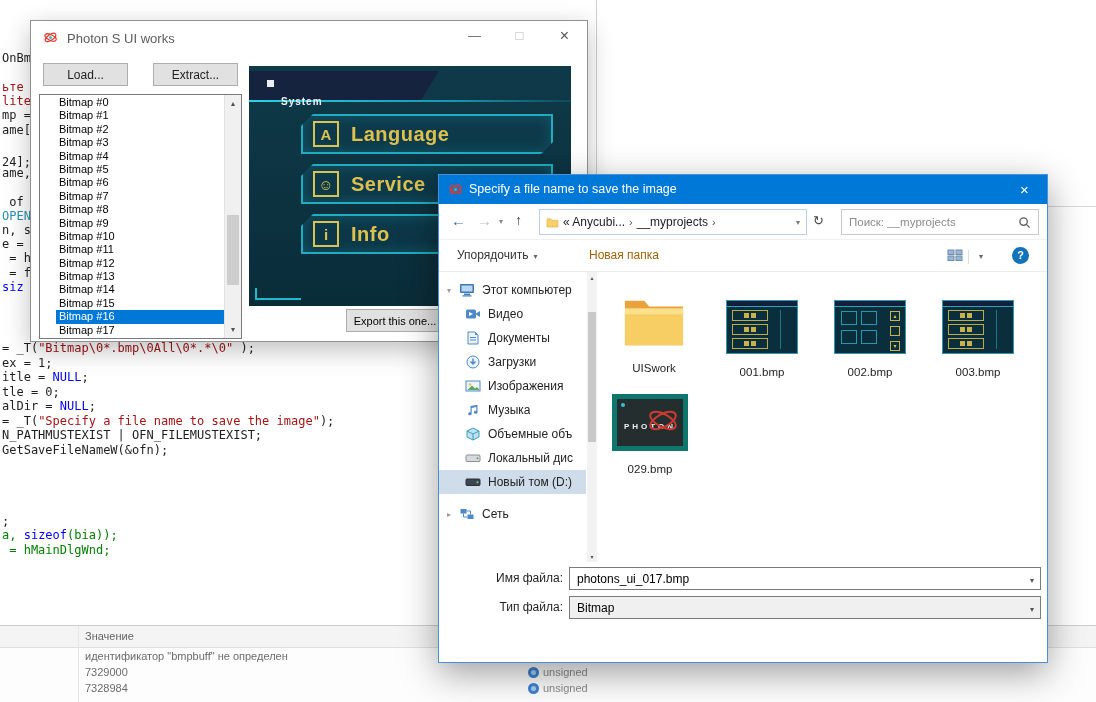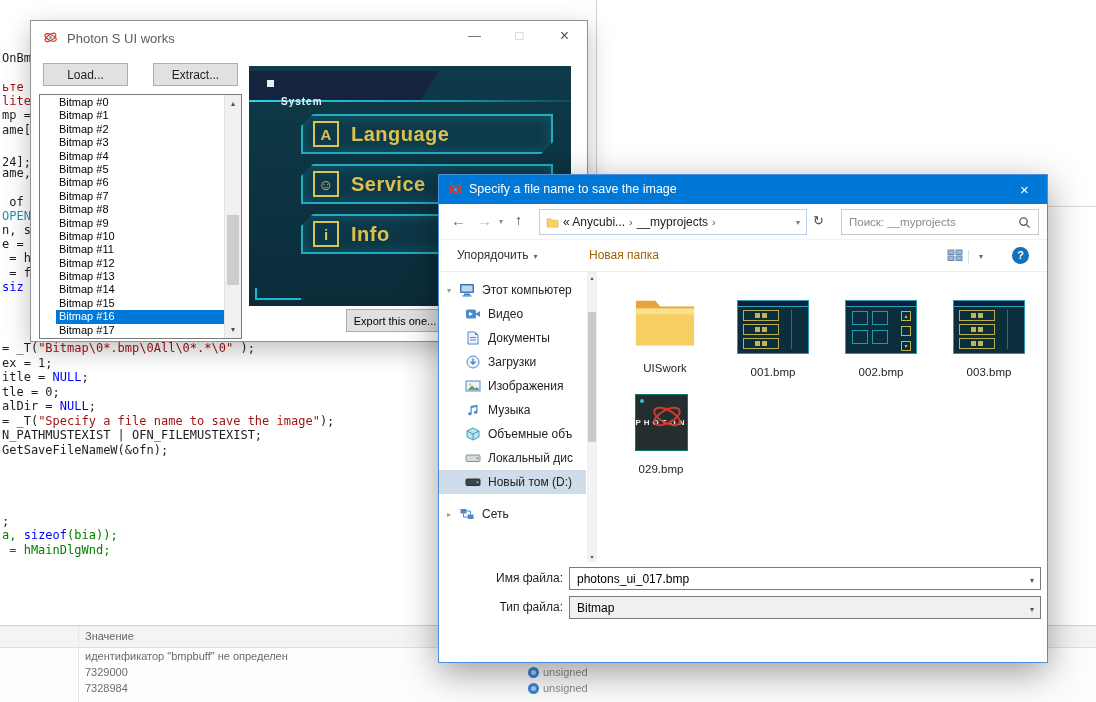--- a/index.html
+++ b/index.html
@@ -92,26 +92,26 @@
   .nav-item.root{padding-left:8px;}
   .nav-item.gap{margin-top:8px;}
   .nav-item.sel{background:#cfdce9;}
   .nav-arrow{color:#9a9a9a;font-size:8px;width:12px;flex:none;}
   .nav-icon{width:16px;height:14px;margin-right:7px;flex:none;display:inline-flex;}
   .nav-label{overflow:hidden;text-overflow:clip;}
   .sd-nav-scroll{position:absolute;right:0;top:0;width:10px;height:100%;background:#f2f2f2;}
   .sd-nav-scroll .thumb{position:absolute;left:1px;top:40px;width:8px;height:130px;background:#c9c9c9;}
   .sd-nav-scroll .sarr{position:absolute;left:0;width:10px;text-align:center;font-size:6px;color:#555;}
   .sarr-up{top:2px}.sarr-dn{bottom:2px}
-  .sd-files{position:absolute;left:160px;top:0;right:4px;height:100%;}
+  .sd-files{position:absolute;left:149px;top:0;right:4px;height:100%;}
   .file-tile{position:absolute;width:96px;text-align:center;}
   .file-label{margin-top:12px;font-size:11.5px;color:#1e1e1e;}
   .folder-icon{width:62px;height:58px;margin:0 auto;}
   .bmp-thumb{width:72px;height:54px;margin:0 auto;background:#0a2e3c;border:1px solid #2e97ae;position:relative;overflow:hidden;text-align:left;}
-  .bmp-thumb.photon{width:53px;height:57px;background:#242e2e;border:1px solid #0f766e;padding-left:34px;}
+  .bmp-thumb.photon{width:76px;height:57px;background:#242e2e;border:5px solid #0f766e;padding-left:34px;}
   .tband{height:6px;background:#13203d;border-bottom:1px solid #2ba4bb;}
   .trow{width:36px;height:11px;border:1px solid rgba(220,193,79,.85);display:flex;align-items:center;justify-content:center;gap:2px;margin:3px 0 0 5px;}
   .tchar{width:5px;height:5px;background:#dcc14f;opacity:.9;}
   .tline{position:absolute;right:16px;top:9px;bottom:4px;width:1px;background:rgba(43,164,187,.6);}
   .gbox{position:absolute;width:16px;height:14px;border:1px solid rgba(41,180,205,.8);}
   .garr{position:absolute;right:5px;width:10px;height:10px;border:1px solid rgba(220,193,79,.9);color:#dcc14f;font-size:6px;line-height:9px;text-align:center;}
   .pdot{position:absolute;left:4px;top:4px;width:4px;height:4px;background:#35c0cf;border-radius:50%;}
   .ptxt{position:absolute;left:0;right:0;top:23px;color:#f0f0f0;font-size:8px;letter-spacing:3px;text-align:center;font-weight:bold;}
   .pswirl{position:absolute;right:5px;top:14px;width:30px;height:15px;border:2px solid #cf3b30;border-radius:50%;}
   .s1{transform:rotate(28deg);}.s2{transform:rotate(-28deg);}

